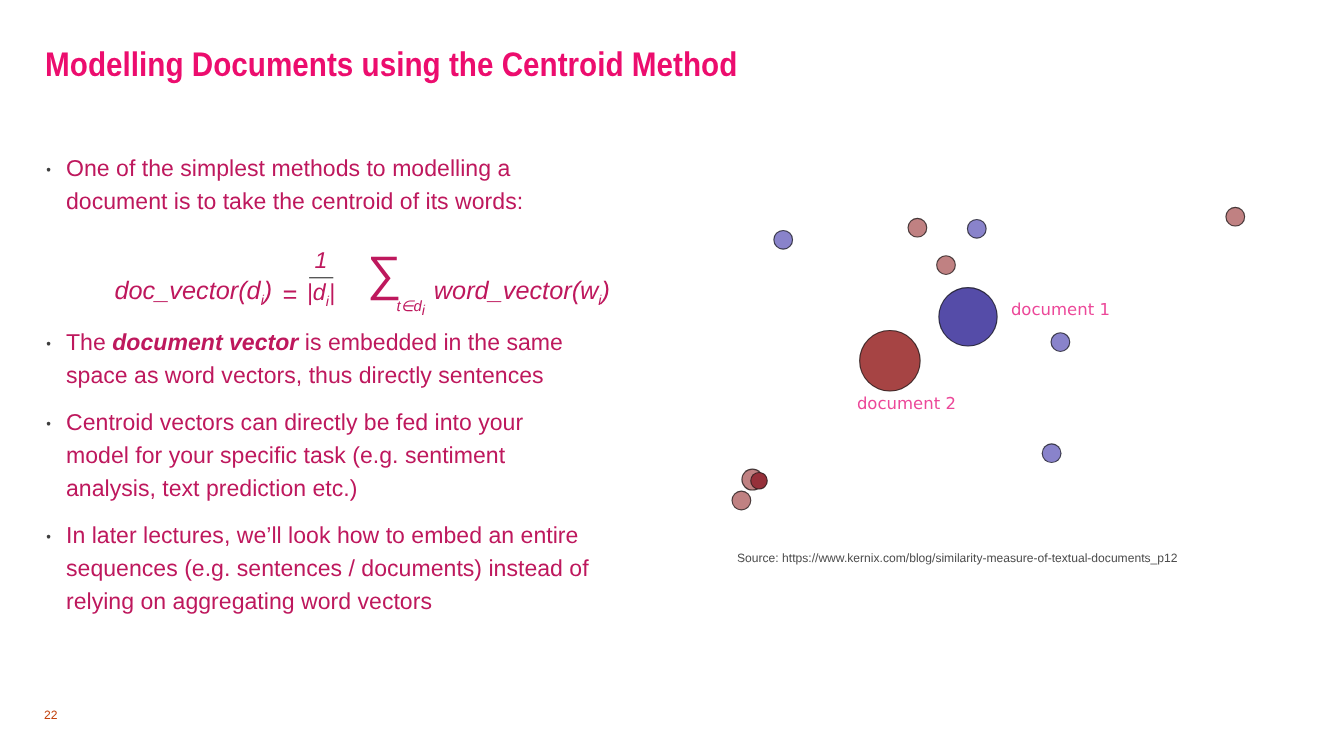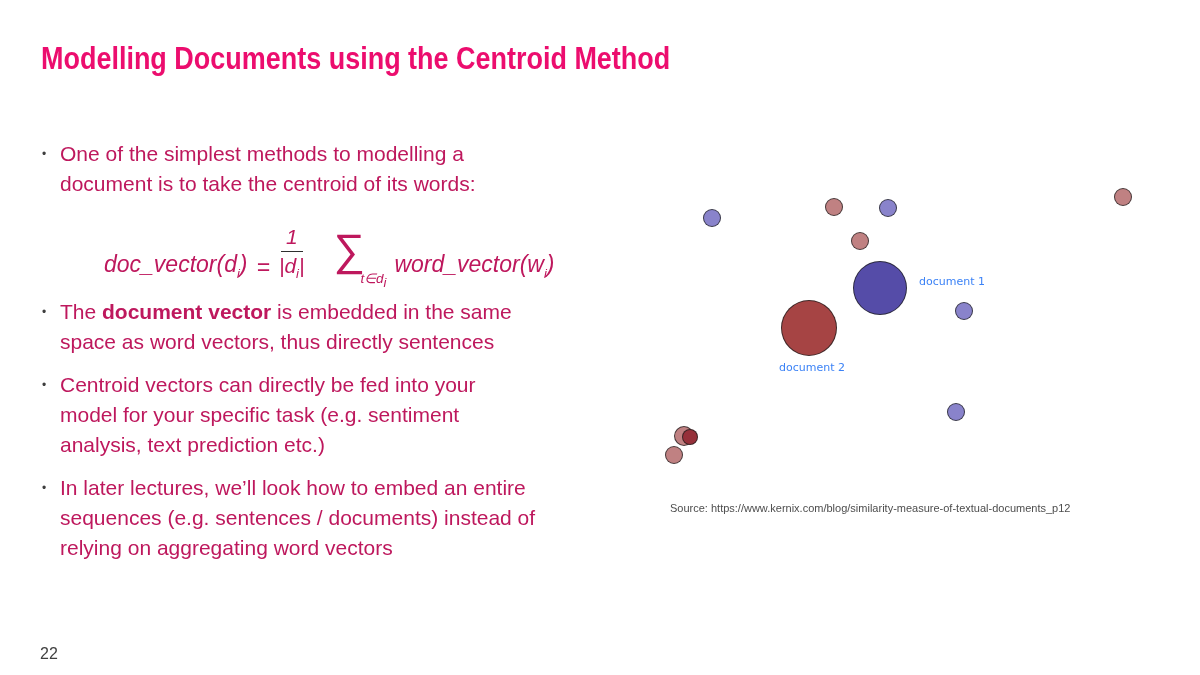--- a/index.html
+++ b/index.html
@@ -16,21 +16,21 @@
   }
   .bullet-row {
     position:absolute; left:42px; display:flex; align-items:flex-start;
     color:#3D3D3D;
   }
   .bmark { width:18px; font-size:12px; line-height:30px; color:#3D3D3D; flex:0 0 18px; }
   .btext {
     font-size:21px; line-height:30px; max-width:600px;
     white-space:pre-line; color:#be185d;
   }
-  .bi { font-weight:bold; }
+  .bi { font-weight:bold; font-style:italic; }
   .formula {
     position:absolute; left:104px; top:199px; height:82px;
     display:flex; align-items:flex-end;
     font-family:Liberation Sans, sans-serif; font-style:italic; color:#be185d;
     font-size:23px;
   }
   .formula sub { font-size:13px; font-style:italic; }
   .feq { margin:0 9px; }
   .frac { display:inline-flex; flex-direction:column; align-items:center; font-size:21px; margin-right:4px; }
   .frac .num { padding:0 5px 2px 5px; border-bottom:1.6px solid #2E2E2E; }
@@ -41,29 +41,29 @@
   }
   .sigma { font-size:44px; line-height:38px; font-style:normal; }
   .sigma-sub { font-size:13.5px; line-height:14px; margin-top:3px;margin-left:48px; }
   .figure { position:absolute; left:650px; top:180px; width:510px; height:300px; }
   .dot {
     position:absolute; border-radius:50%;
     border:1.4px solid rgba(30,30,30,0.75);
   }
   .fig-label {
     position:absolute; font-family:"DejaVu Sans", sans-serif;
-    font-size:11px; color:#3b82f6; transform:translateY(-50%); white-space:nowrap;
+    font-size:15px; color:#ec4899; transform:translateY(-50%); white-space:nowrap;
   }
   .source {
     position:absolute; left:670px; top:502px;
     font-size:11px; color:#4D4D4D; white-space:nowrap;
   }
   .page-number {
     position:absolute; left:40px; top:645px;
-    font-size:16px; color:#404040;
+    font-size:11px; color:#c2410c;
   }
 </style>
 </head>
 <body>
 
 <div class="slide">
 
   <div class="title">Modelling Documents using the Centroid Method</div>
 
   <div class="bullet-row" style="top:139px">

